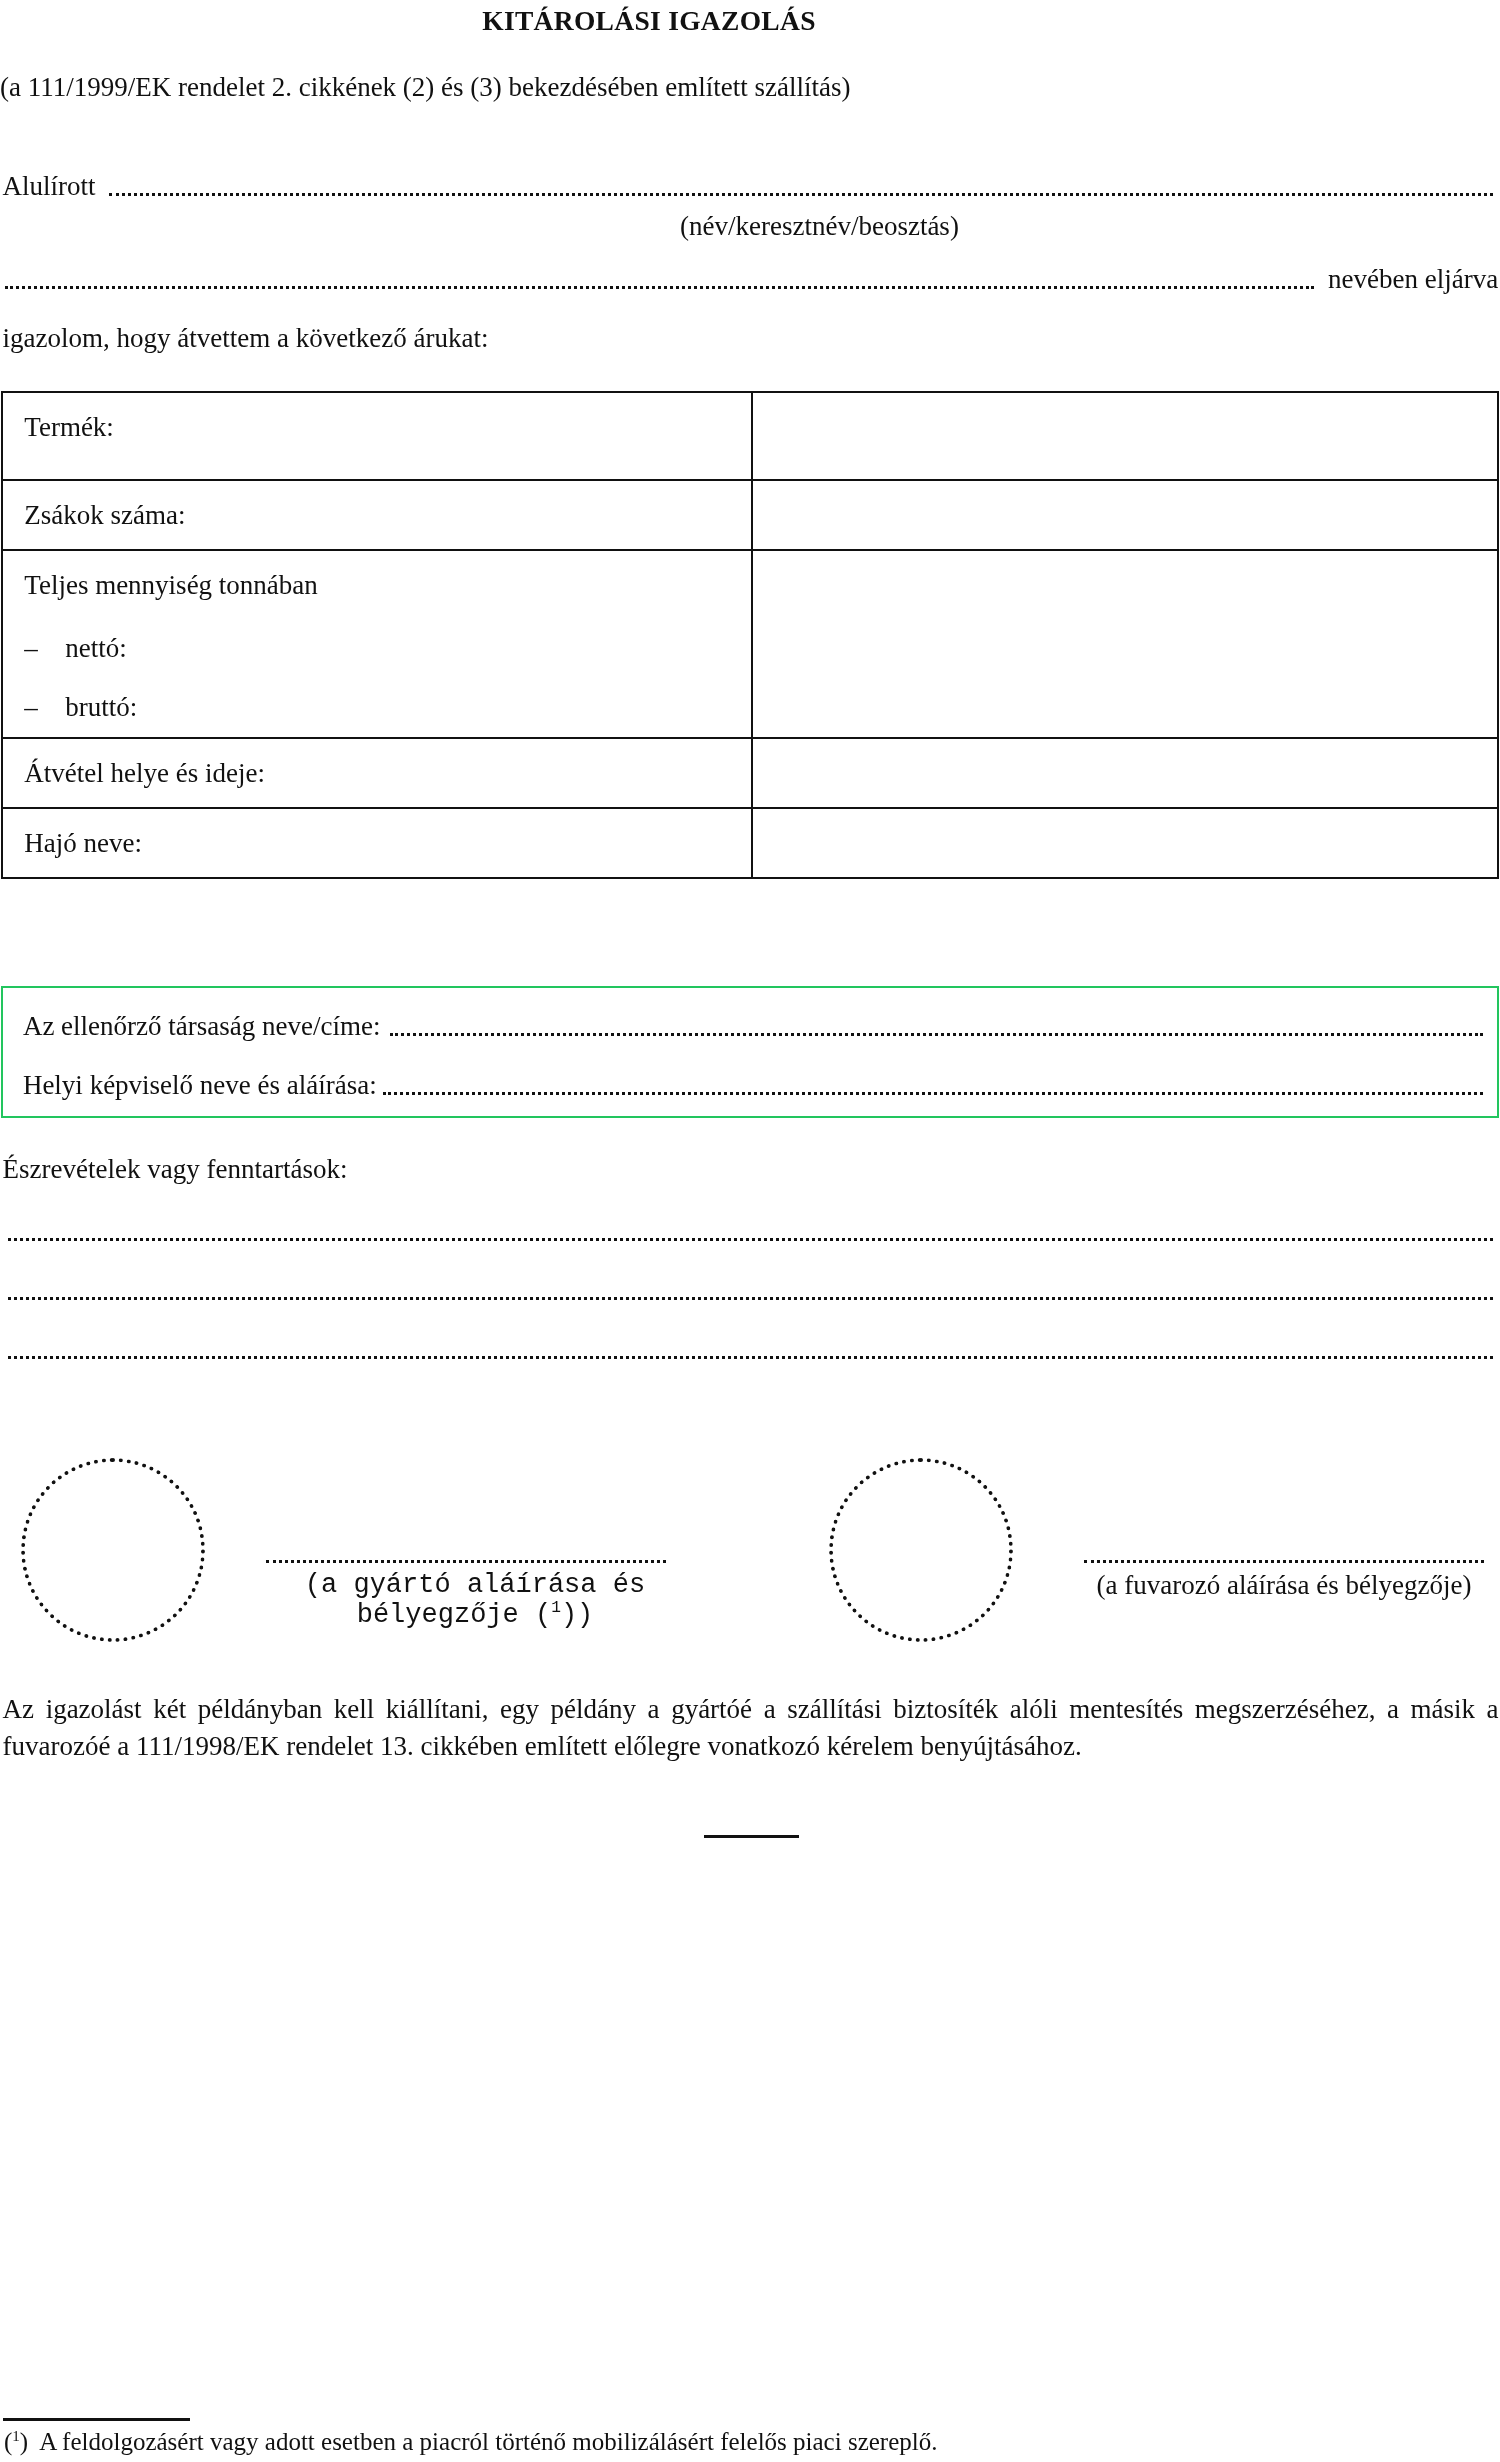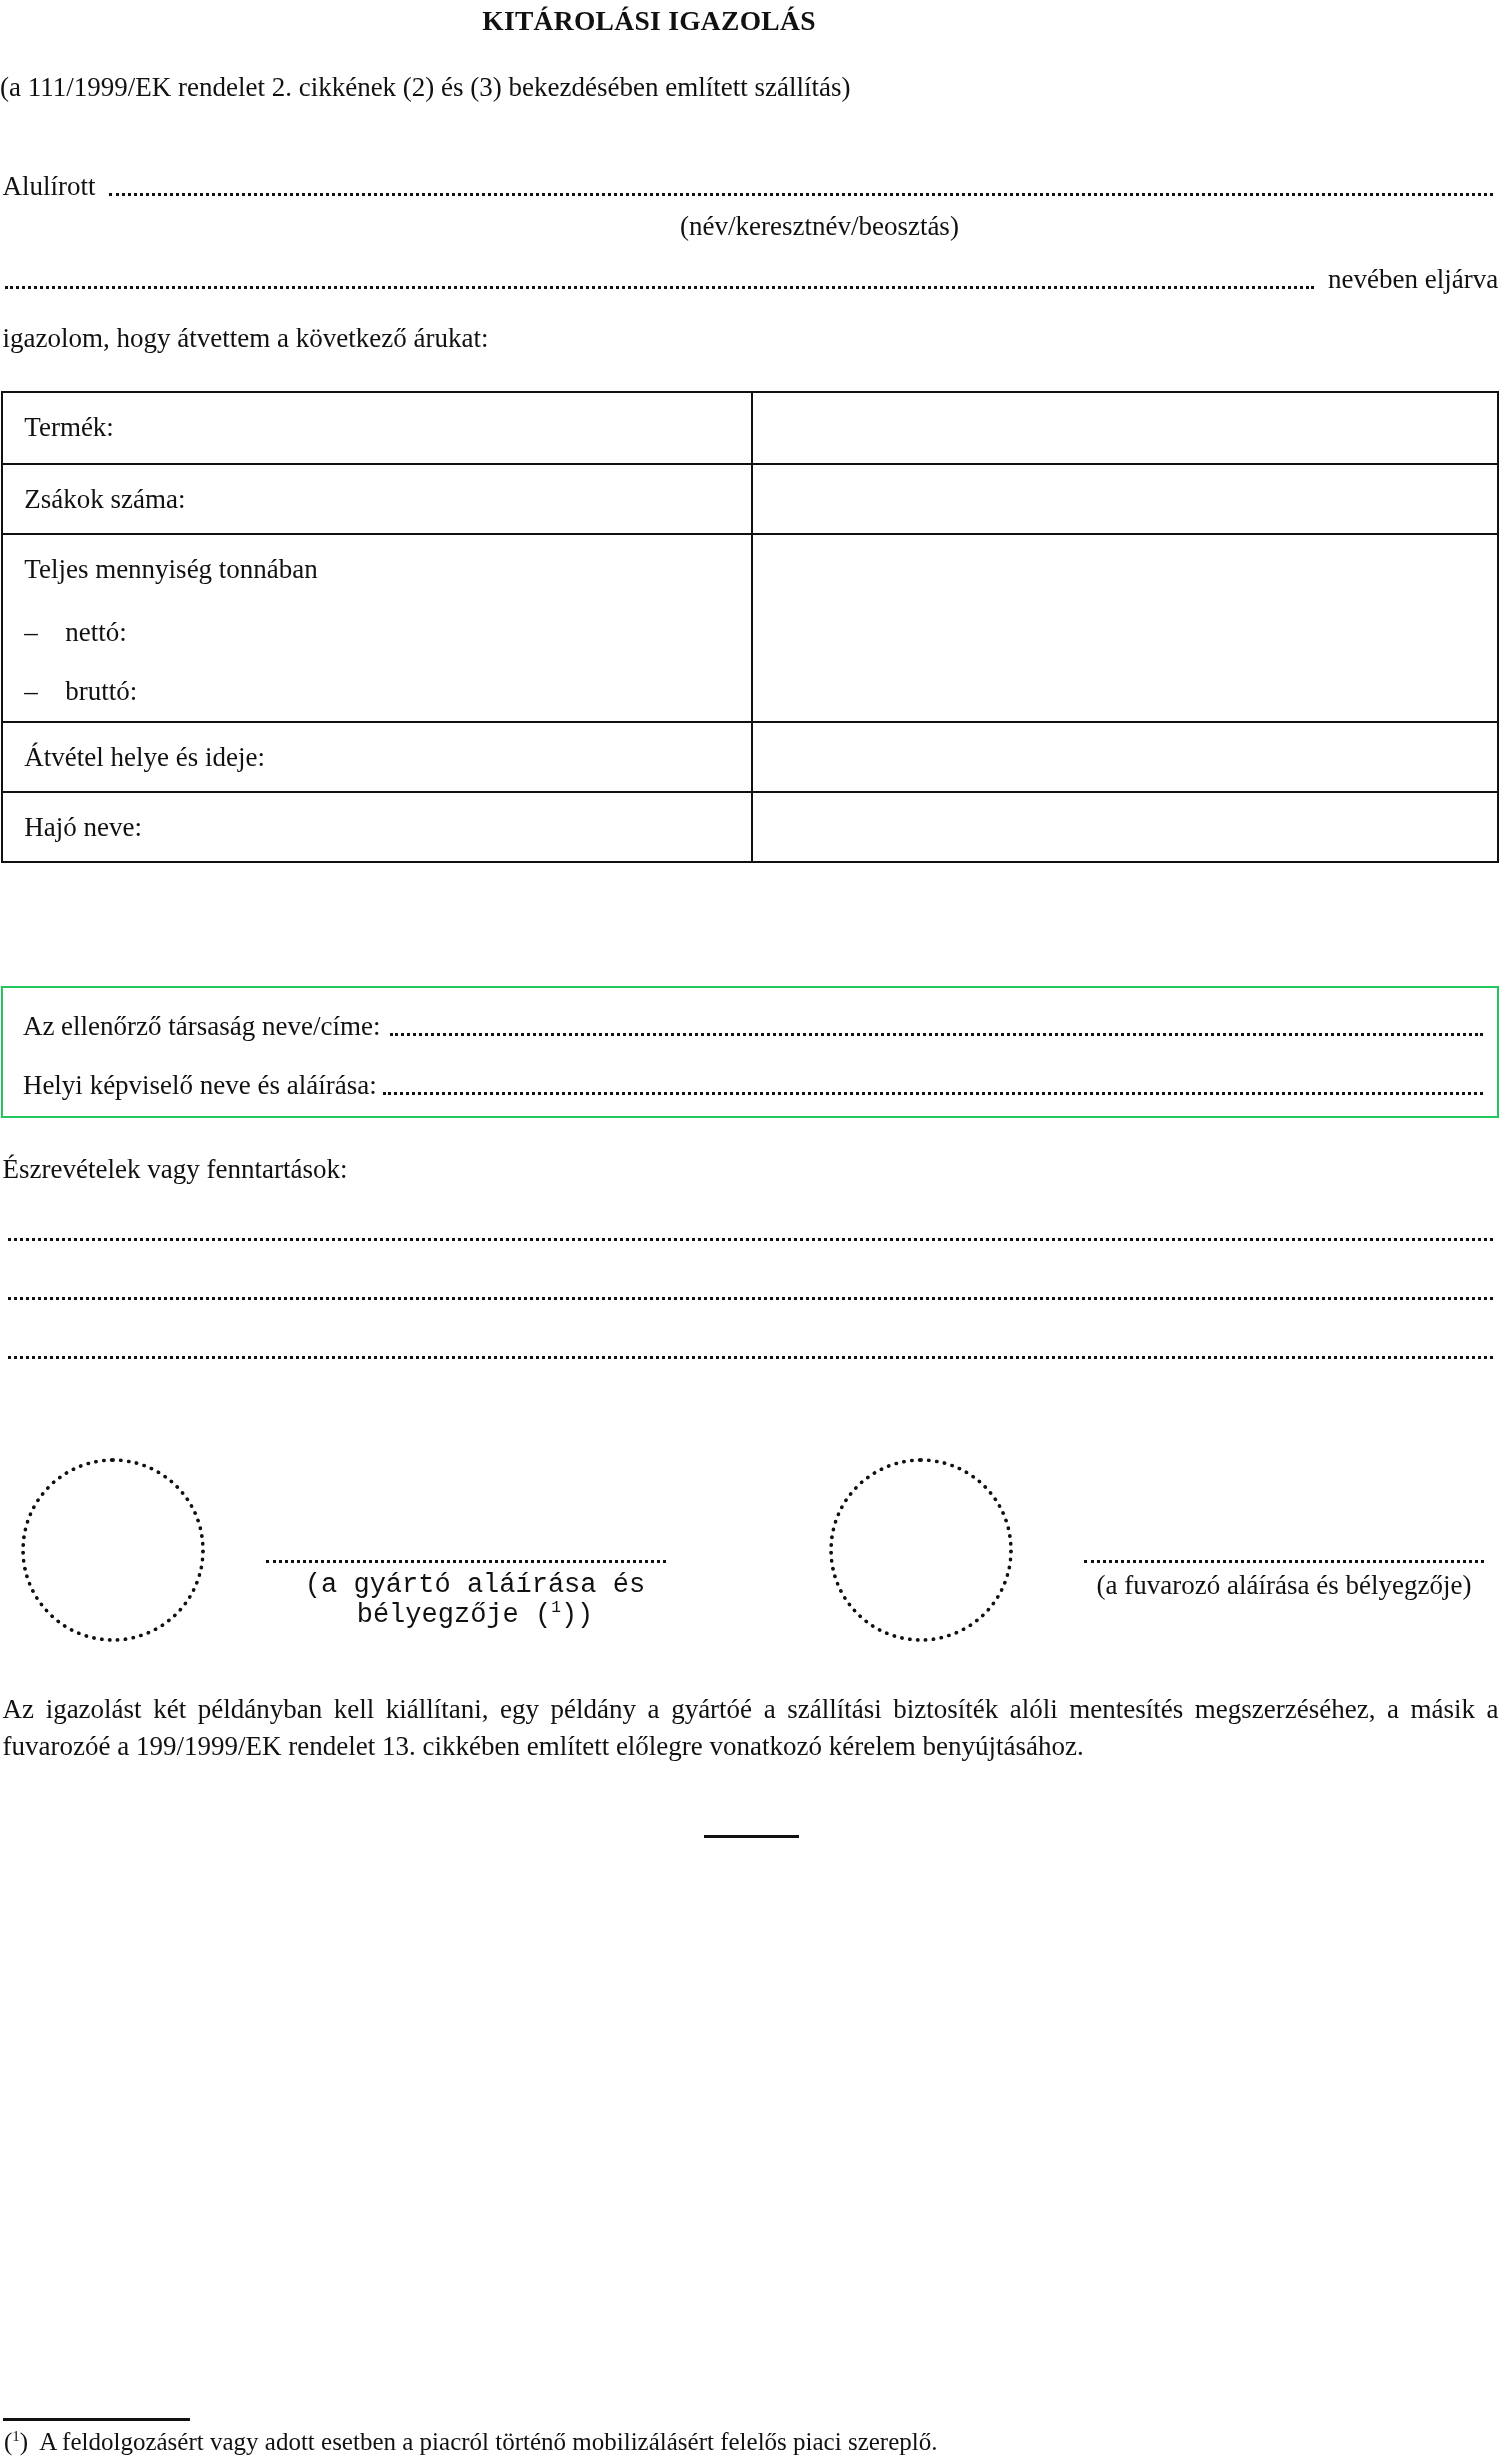--- a/index.html
+++ b/index.html
@@ -44,21 +44,21 @@
 <div class="abs" style="top:211px; left:680px;">(név/keresztnév/beosztás)</div>
 
 <div class="line-row" style="top:264px; left:5.2px; width:1493px;">
   <span class="fill" style="margin-left:0; margin-right:14.4px;"></span>
   <span>nevében eljárva</span>
 </div>
 <div class="abs" style="top:323px; left:2.6px;">igazolom, hogy átvettem a következő árukat:</div>
 
 <table class="goods">
   <tbody>
-      <tr style="height:72px;">
+      <tr style="height:88px;">
     <td style="width:727px;">
           <div class="cell-label">Termék:</div>
         </td>
     <td class="val"></td>
   </tr>
   <tr style="height:67px;">
     <td>
           <div class="cell-label">Zsákok száma:</div>
         </td>
     <td class="val"></td>
@@ -105,21 +105,21 @@
 <div class="sig-circle" style="top:1458px; left:21px; width:184px; height:184px;"></div>
 <div class="dots" style="top:1560px; left:266px; width:400px;"></div>
 <div class="caption" style="top:1570px; left:275px; width:400px;font-family:Liberation Mono, monospace;">
   <span>(a gyártó aláírása és bélyegzője (</span><sup>1</sup><span>))</span>
 </div>
 
 <div class="sig-circle" style="top:1458px; left:829px; width:184px; height:184px;"></div>
 <div class="dots" style="top:1560px; left:1084px; width:400px;"></div>
 <div class="caption" style="top:1570px; left:1084px; width:400px;">(a fuvarozó aláírása és bélyegzője)</div>
 
-<div class="para">Az igazolást két példányban kell kiállítani, egy példány a gyártóé a szállítási biztosíték alóli mentesítés megszerzéséhez, a másik a fuvarozóé a 199/1999/EK rendelet 13. cikkében említett előlegre vonatkozó kérelem benyújtásához.</div>
+<div class="para">Az igazolást két példányban kell kiállítani, egy példány a gyártóé a szállítási biztosíték alóli mentesítés megszerzéséhez, a másik a fuvarozóé a 111/1998/EK rendelet 13. cikkében említett előlegre vonatkozó kérelem benyújtásához.</div>
 
 <div class="short-rule"></div>
 
 <div class="fn-rule"></div>
 <div class="footnote">
   (<sup>1</sup>)&nbsp; <span>A feldolgozásért vagy adott esetben a piacról történő mobilizálásért felelős piaci szereplő.</span>
 </div>
 
 
 </body></html>

